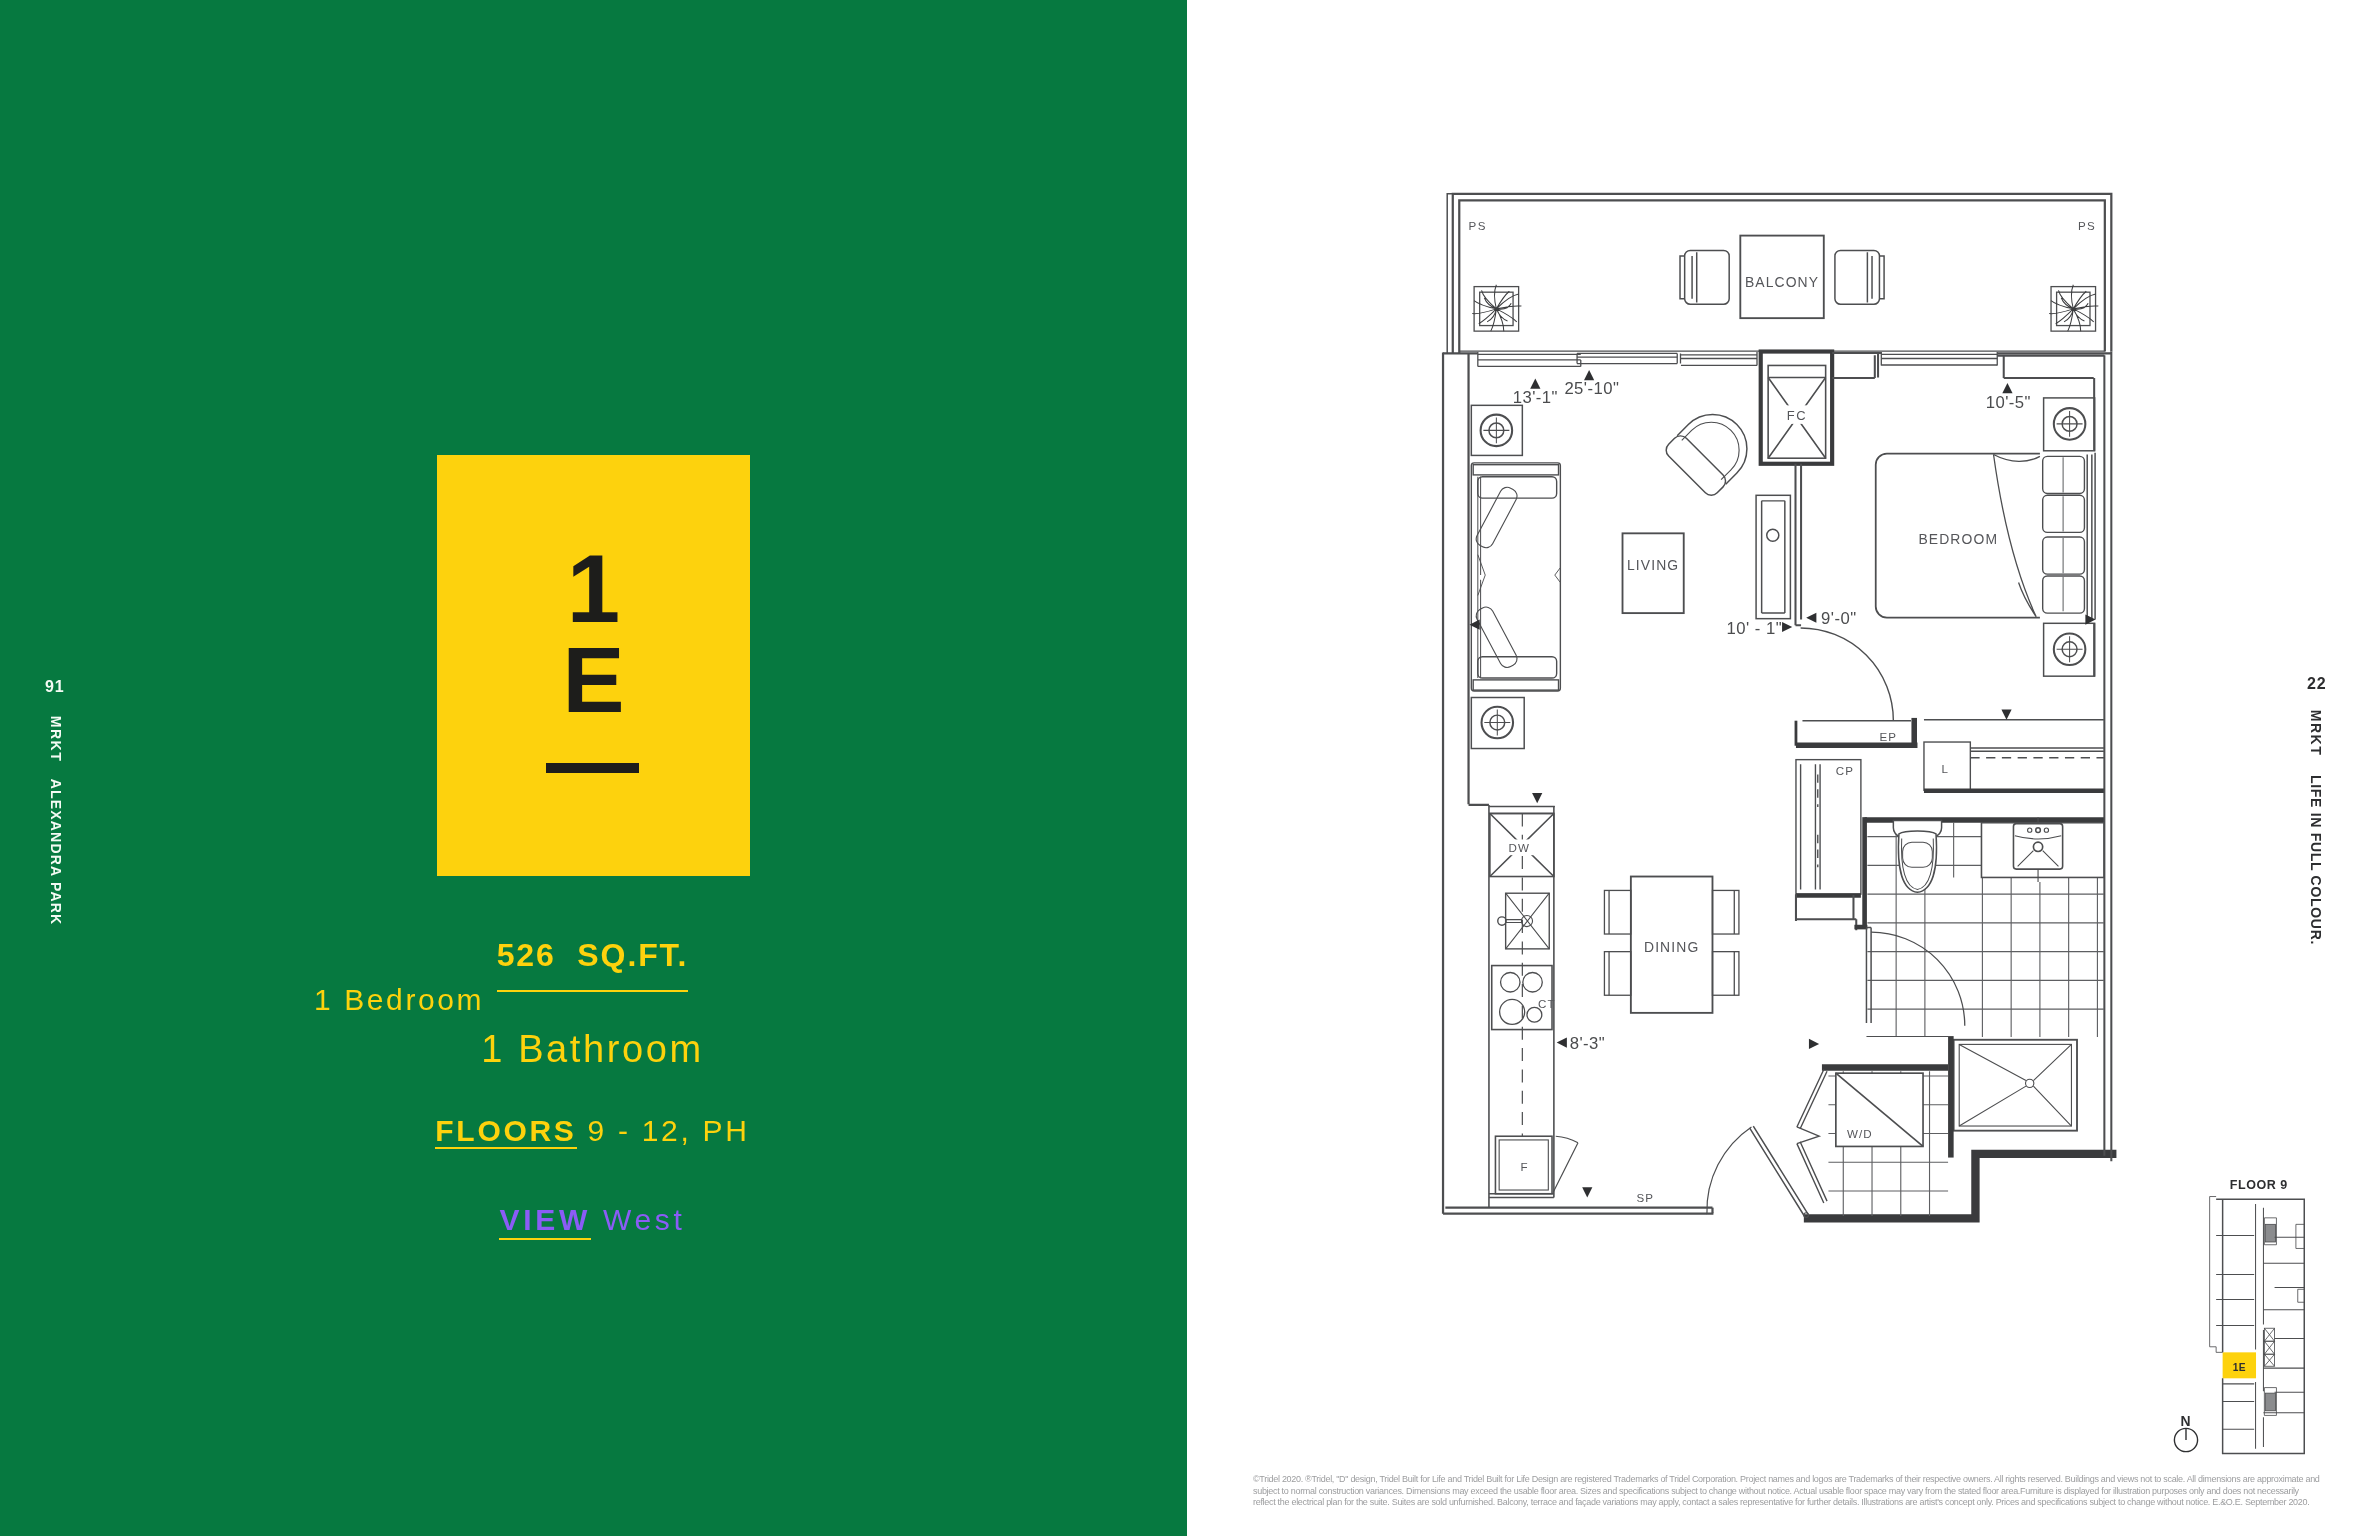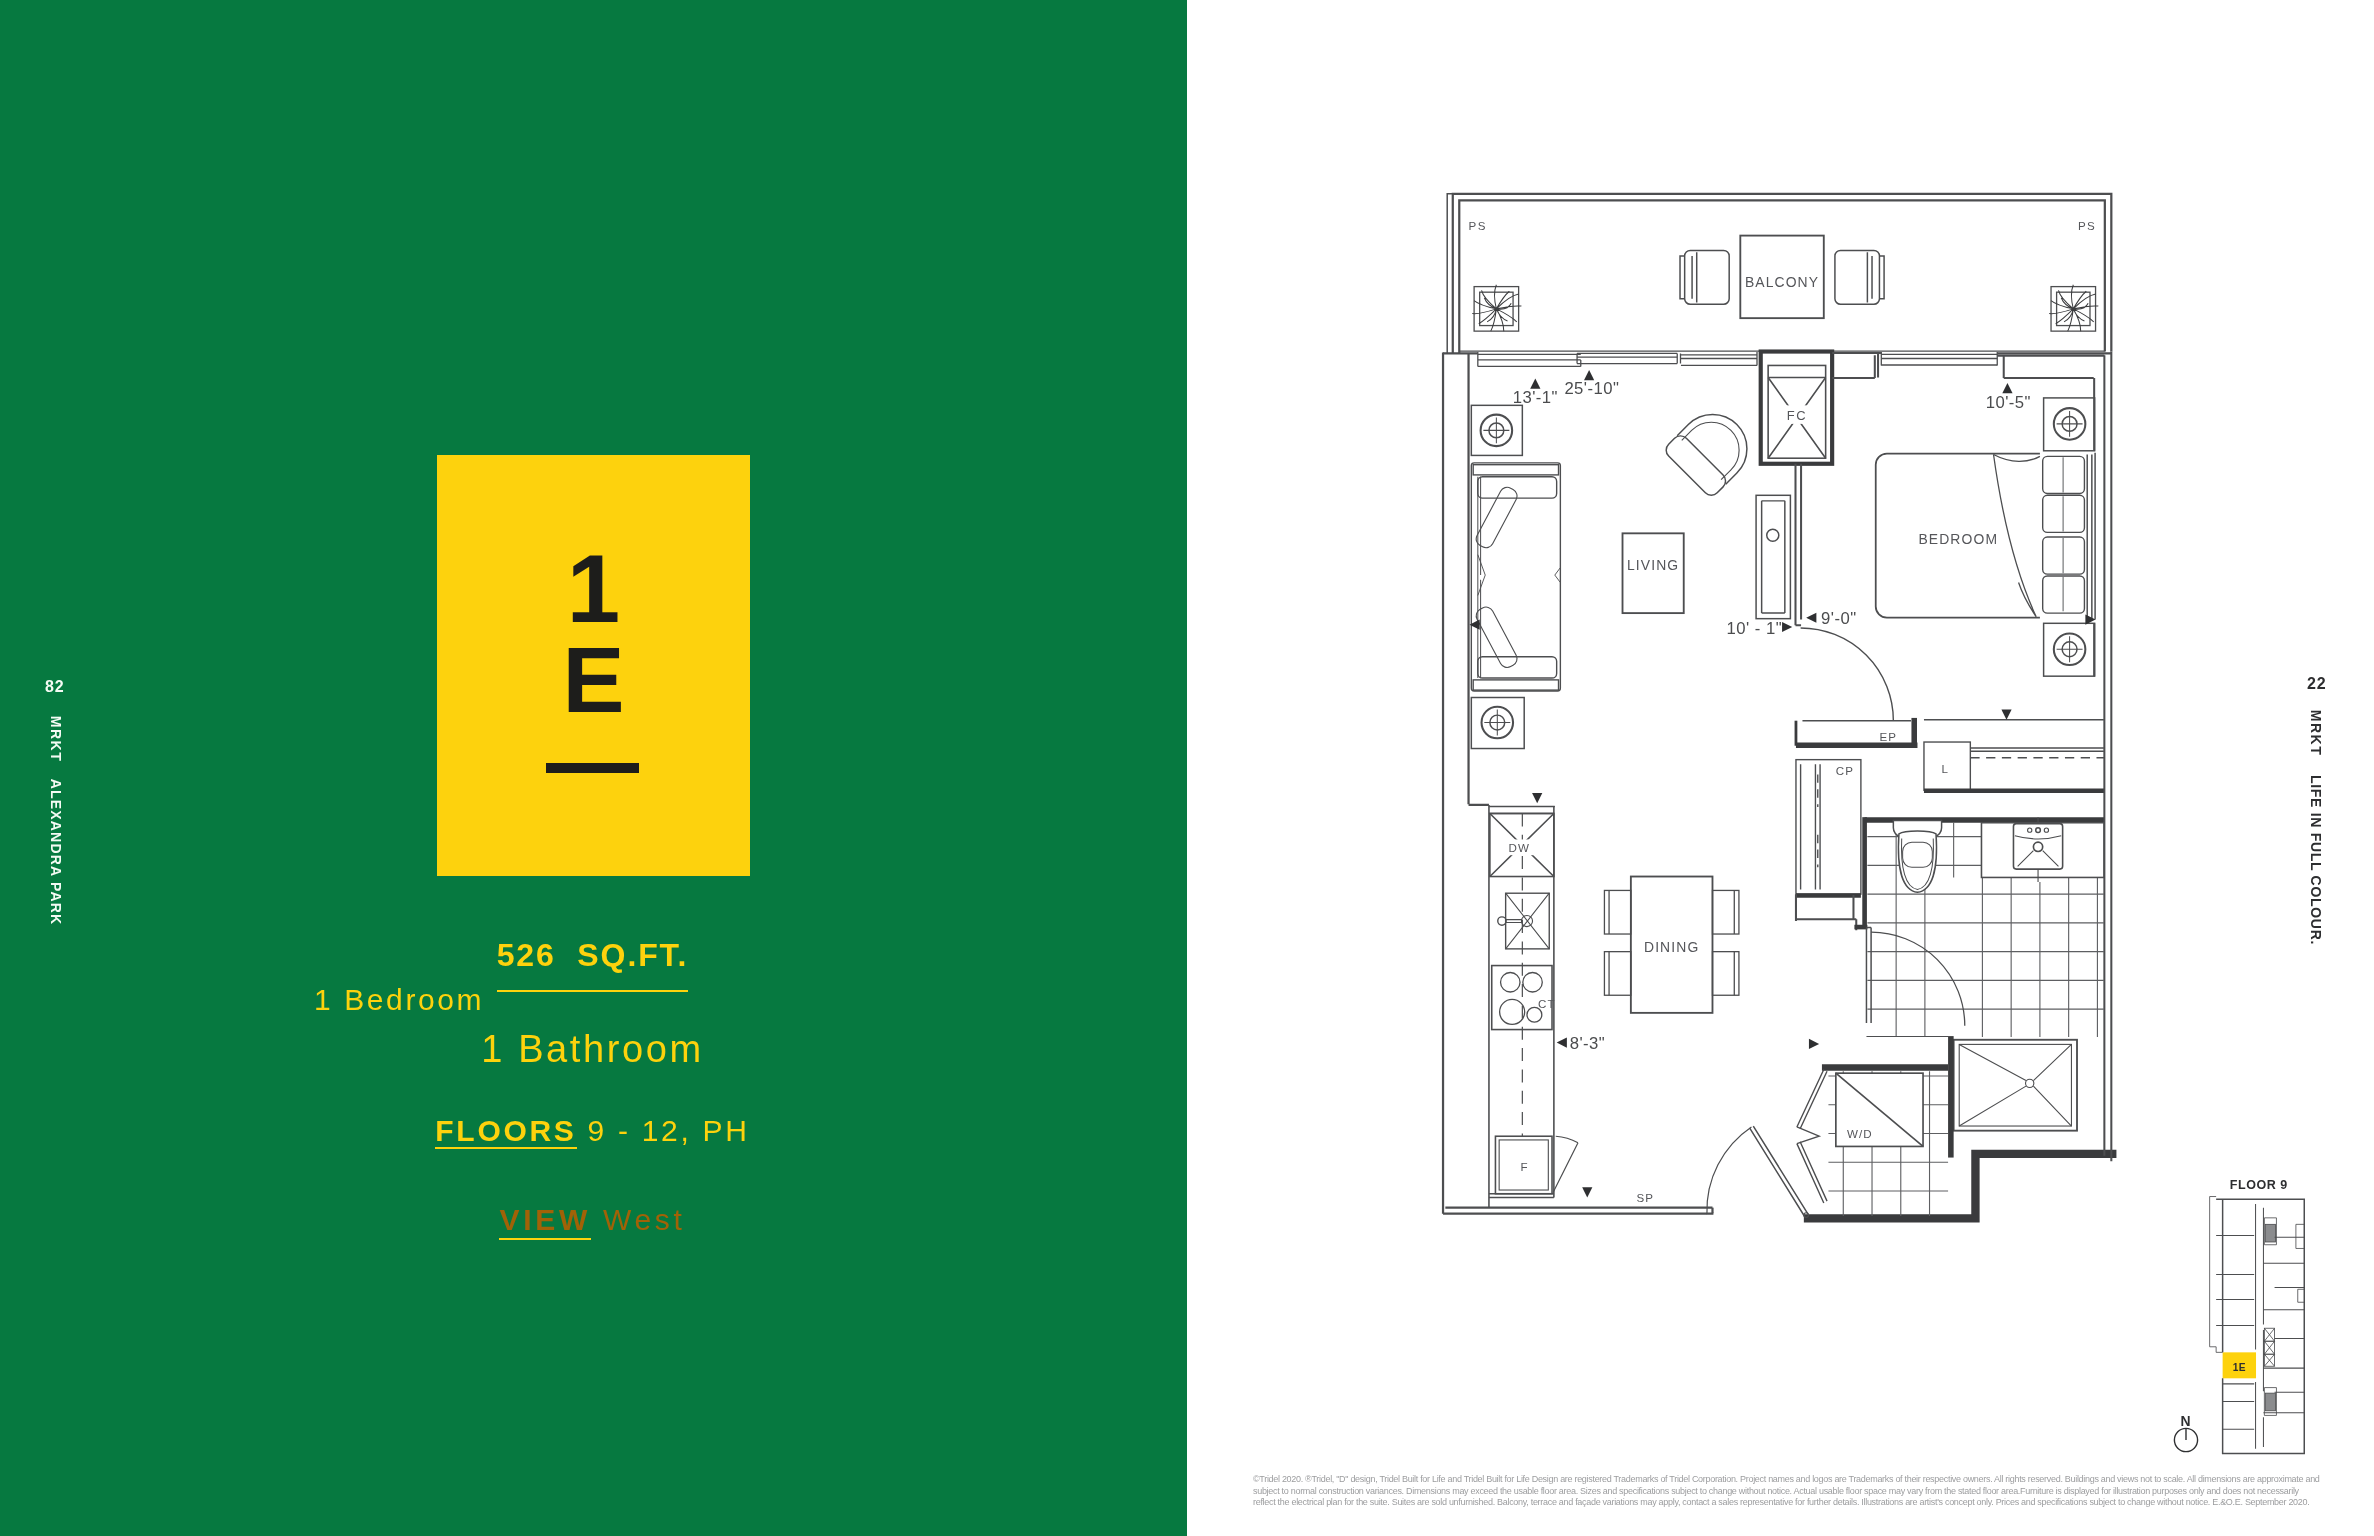--- a/index.html
+++ b/index.html
@@ -6,21 +6,21 @@
   body{width:2375px;height:1536px;position:relative;background:#ffffff;
        font-family:"Liberation Sans", sans-serif;overflow:hidden;}
   .abs{position:absolute;}
   .vt{position:absolute;transform:translate(-50%,-50%) rotate(90deg);white-space:nowrap;}
 </style>
 </head>
 <body>
 
 <div class="abs" style="left:0;top:0;width:1187px;height:1536px;background:#067940;"></div>
 
-<div class="abs" style="left:45px;top:678px;width:46px;color:#f4fbf4;font-size:16px;font-weight:bold;letter-spacing:0.9px;">82</div>
+<div class="abs" style="left:45px;top:678px;width:46px;color:#f4fbf4;font-size:16px;font-weight:bold;letter-spacing:0.9px;">91</div>
 
 <div class="vt" style="left:56px;top:739px;color:#f4fbf4;font-size:14px;font-weight:bold;letter-spacing:1.5px;">MRKT</div>
 
 <div class="vt" style="left:56px;top:852px;color:#f4fbf4;font-size:14px;font-weight:bold;letter-spacing:1.2px;">ALEXANDRA PARK</div>
 
 <div class="abs" style="left:2307px;top:675px;width:46px;color:#2d2e30;font-size:16px;font-weight:bold;letter-spacing:0.9px;">22</div>
 
 <div class="vt" style="left:2316px;top:733px;color:#2d2e30;font-size:14px;font-weight:bold;letter-spacing:1.5px;">MRKT</div>
 
 <div class="vt" style="left:2316px;top:860px;color:#2d2e30;font-size:14px;font-weight:bold;letter-spacing:0.7px;">LIFE IN FULL COLOUR.</div>
@@ -34,21 +34,21 @@
 <div class="abs" style="left:546px;top:763px;width:93px;height:10.2px;background:#1d1d1b;"></div>
 
 <div class="abs" style="left:314px;top:937px;width:557px;text-align:center;color:#fdd20d;font-size:32px;font-weight:bold;letter-spacing:1.9px;"><span style="border-bottom:2.8px solid #fdd20d;padding-bottom:17px;margin-top:48px;">526&nbsp; SQ.FT.</span></div>
 
 <div class="abs" style="left:314px;top:983px;width:557px;text-align:left;color:#fdd20d;font-size:30px;letter-spacing:2.6px;">1 Bedroom</div>
 
 <div class="abs" style="left:314px;top:1028px;width:557px;text-align:center;color:#fdd20d;font-size:38px;letter-spacing:2.6px;">1 Bathroom</div>
 
 <div class="abs" style="left:314px;top:1114px;width:557px;text-align:center;color:#fdd20d;font-size:30px;letter-spacing:2.7px;"><span style="font-weight:bold;border-bottom:2.8px solid #fdd20d;padding-bottom:0;">FLOORS</span> 9 - 12, PH</div>
 
-<div class="abs" style="left:314px;top:1203px;width:557px;text-align:center;color:#a16207;font-size:30px;letter-spacing:3.7px;"><span style="font-weight:bold;border-bottom:2.8px solid #fdd20d;padding-bottom:1.9px;">VIEW</span> West</div>
+<div class="abs" style="left:314px;top:1203px;width:557px;text-align:center;color:#8b5cf6;font-size:30px;letter-spacing:3.7px;"><span style="font-weight:bold;border-bottom:2.8px solid #fdd20d;padding-bottom:1.9px;">VIEW</span> West</div>
 
 <div class="abs" style="left:1253px;top:1474px;color:#9c9d9f;font-size:9px;line-height:11.5px;letter-spacing:-0.3px;white-space:nowrap;">©Tridel 2020. ®Tridel, "D" design, Tridel Built for Life and Tridel Built for Life Design are registered Trademarks of Tridel Corporation. Project names and logos are Trademarks of their respective owners. All rights reserved. Buildings and views not to scale. All dimensions are approximate and<br>subject to normal construction variances. Dimensions may exceed the usable floor area. Sizes and specifications subject to change without notice. Actual usable floor space may vary from the stated floor area.Furniture is displayed for illustration purposes only and does not necessarily<br>reflect the electrical plan for the suite. Suites are sold unfurnished. Balcony, terrace and façade variations may apply, contact a sales representative for further details. Illustrations are artist's concept only. Prices and specifications subject to change without notice. E.&amp;O.E. September 2020.</div>
 
 <svg class="abs" style="left:0;top:0;" width="2375" height="1536" viewBox="0 0 2560 1656" fill="none">
 <g stroke="#4d4e50" stroke-width="1.7">
 
 <g>
 <path d="M1566,381 V209 H2276 V379" stroke-width="2.4"></path>
 <path d="M1573,381 V216 H2269 V379" stroke-width="2.4"></path>
 <path d="M1566,209 H1560 V381" stroke-width="1.6"></path>

